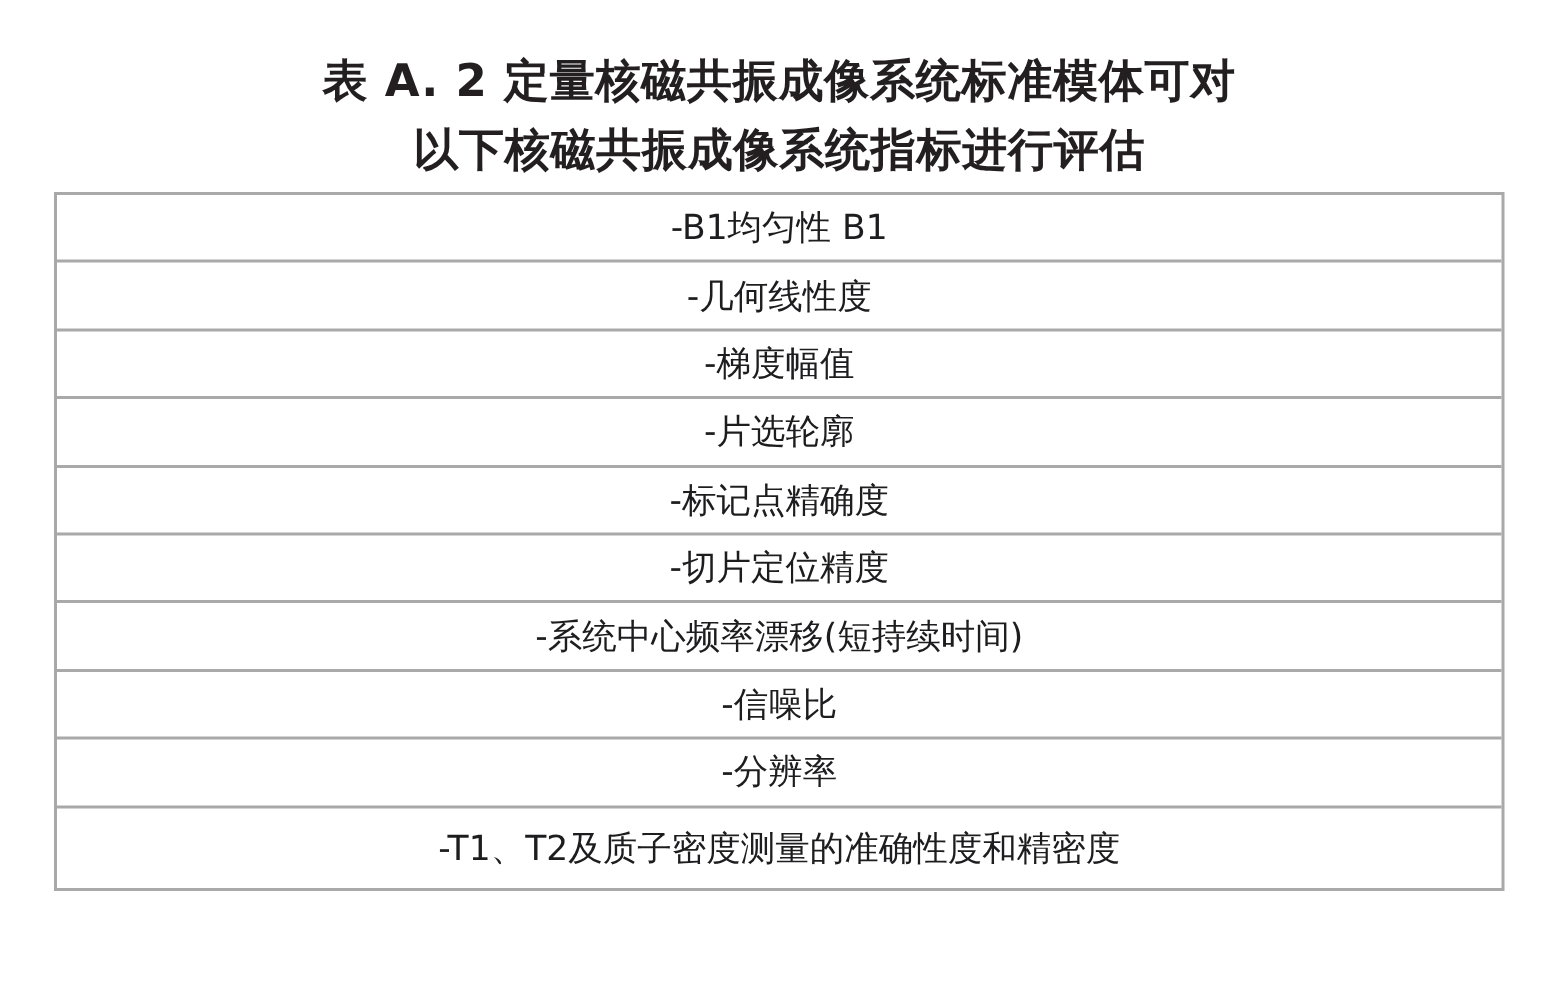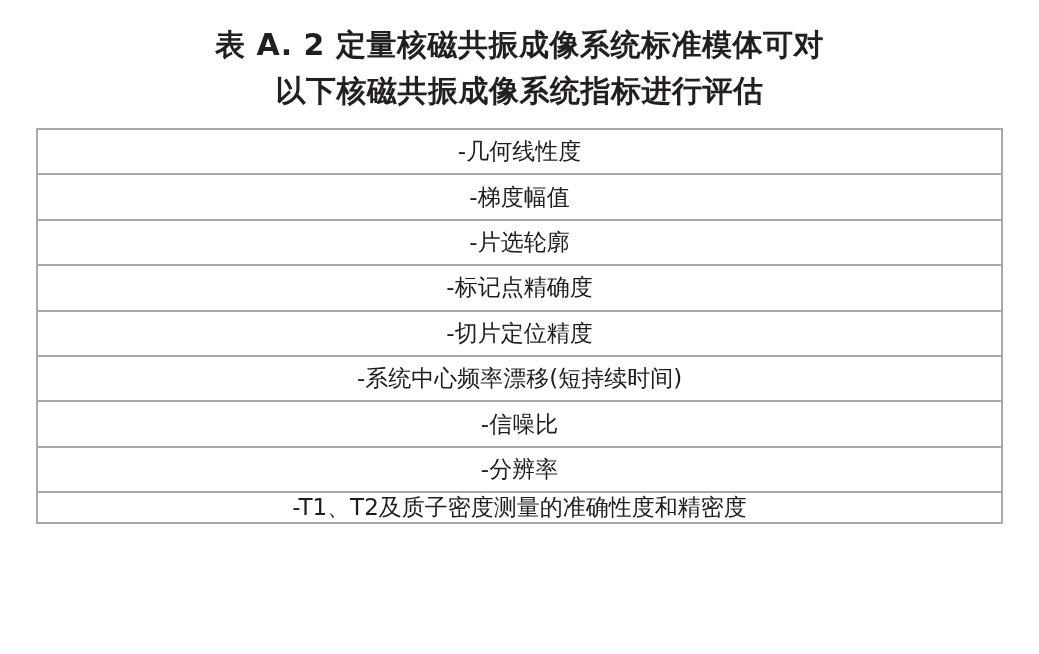--- a/index.html
+++ b/index.html
@@ -9,21 +9,21 @@
   }
   .page {
     position: relative;
     width: 1039px;
     height: 654px;
     background: #ffffff;
     font-family: "DejaVu Sans", "Liberation Sans", sans-serif;
     overflow: hidden;
   }
   .title {
-    padding-top: 22px;
+    padding-top: 32px;
     text-align: center;
     font-weight: bold;
     font-size: 30px;
     line-height: 46px;
     color: #231f20;
     letter-spacing: 0.5px;
   }
   .phantom-table {
     position: absolute;
     left: 36px;
@@ -38,34 +38,35 @@
     border-bottom: 2px solid #a9a9a9;
     display: flex;
     align-items: center;
     justify-content: center;
     font-size: 23px;
     color: #1d1d1f;
     white-space: nowrap;
   }
   .row:last-child {
     border-bottom: none;
-    height: 29px;
+    height: 53px;
   }
 </style>
 </head>
 <body>
 
 <div class="page">
 
   <div class="title">
     <div>表 A. 2  定量核磁共振成像系统标准模体可对</div>
     <div>以下核磁共振成像系统指标进行评估</div>
   </div>
 
   <div class="phantom-table">
+    <div class="row">-B1均匀性 B1</div>
     <div class="row">-几何线性度</div>
     <div class="row">-梯度幅值</div>
     <div class="row">-片选轮廓</div>
     <div class="row">-标记点精确度</div>
     <div class="row">-切片定位精度</div>
     <div class="row">-系统中心频率漂移(短持续时间)</div>
     <div class="row">-信噪比</div>
     <div class="row">-分辨率</div>
     <div class="row">-T1、T2及质子密度测量的准确性度和精密度</div>
   </div>

